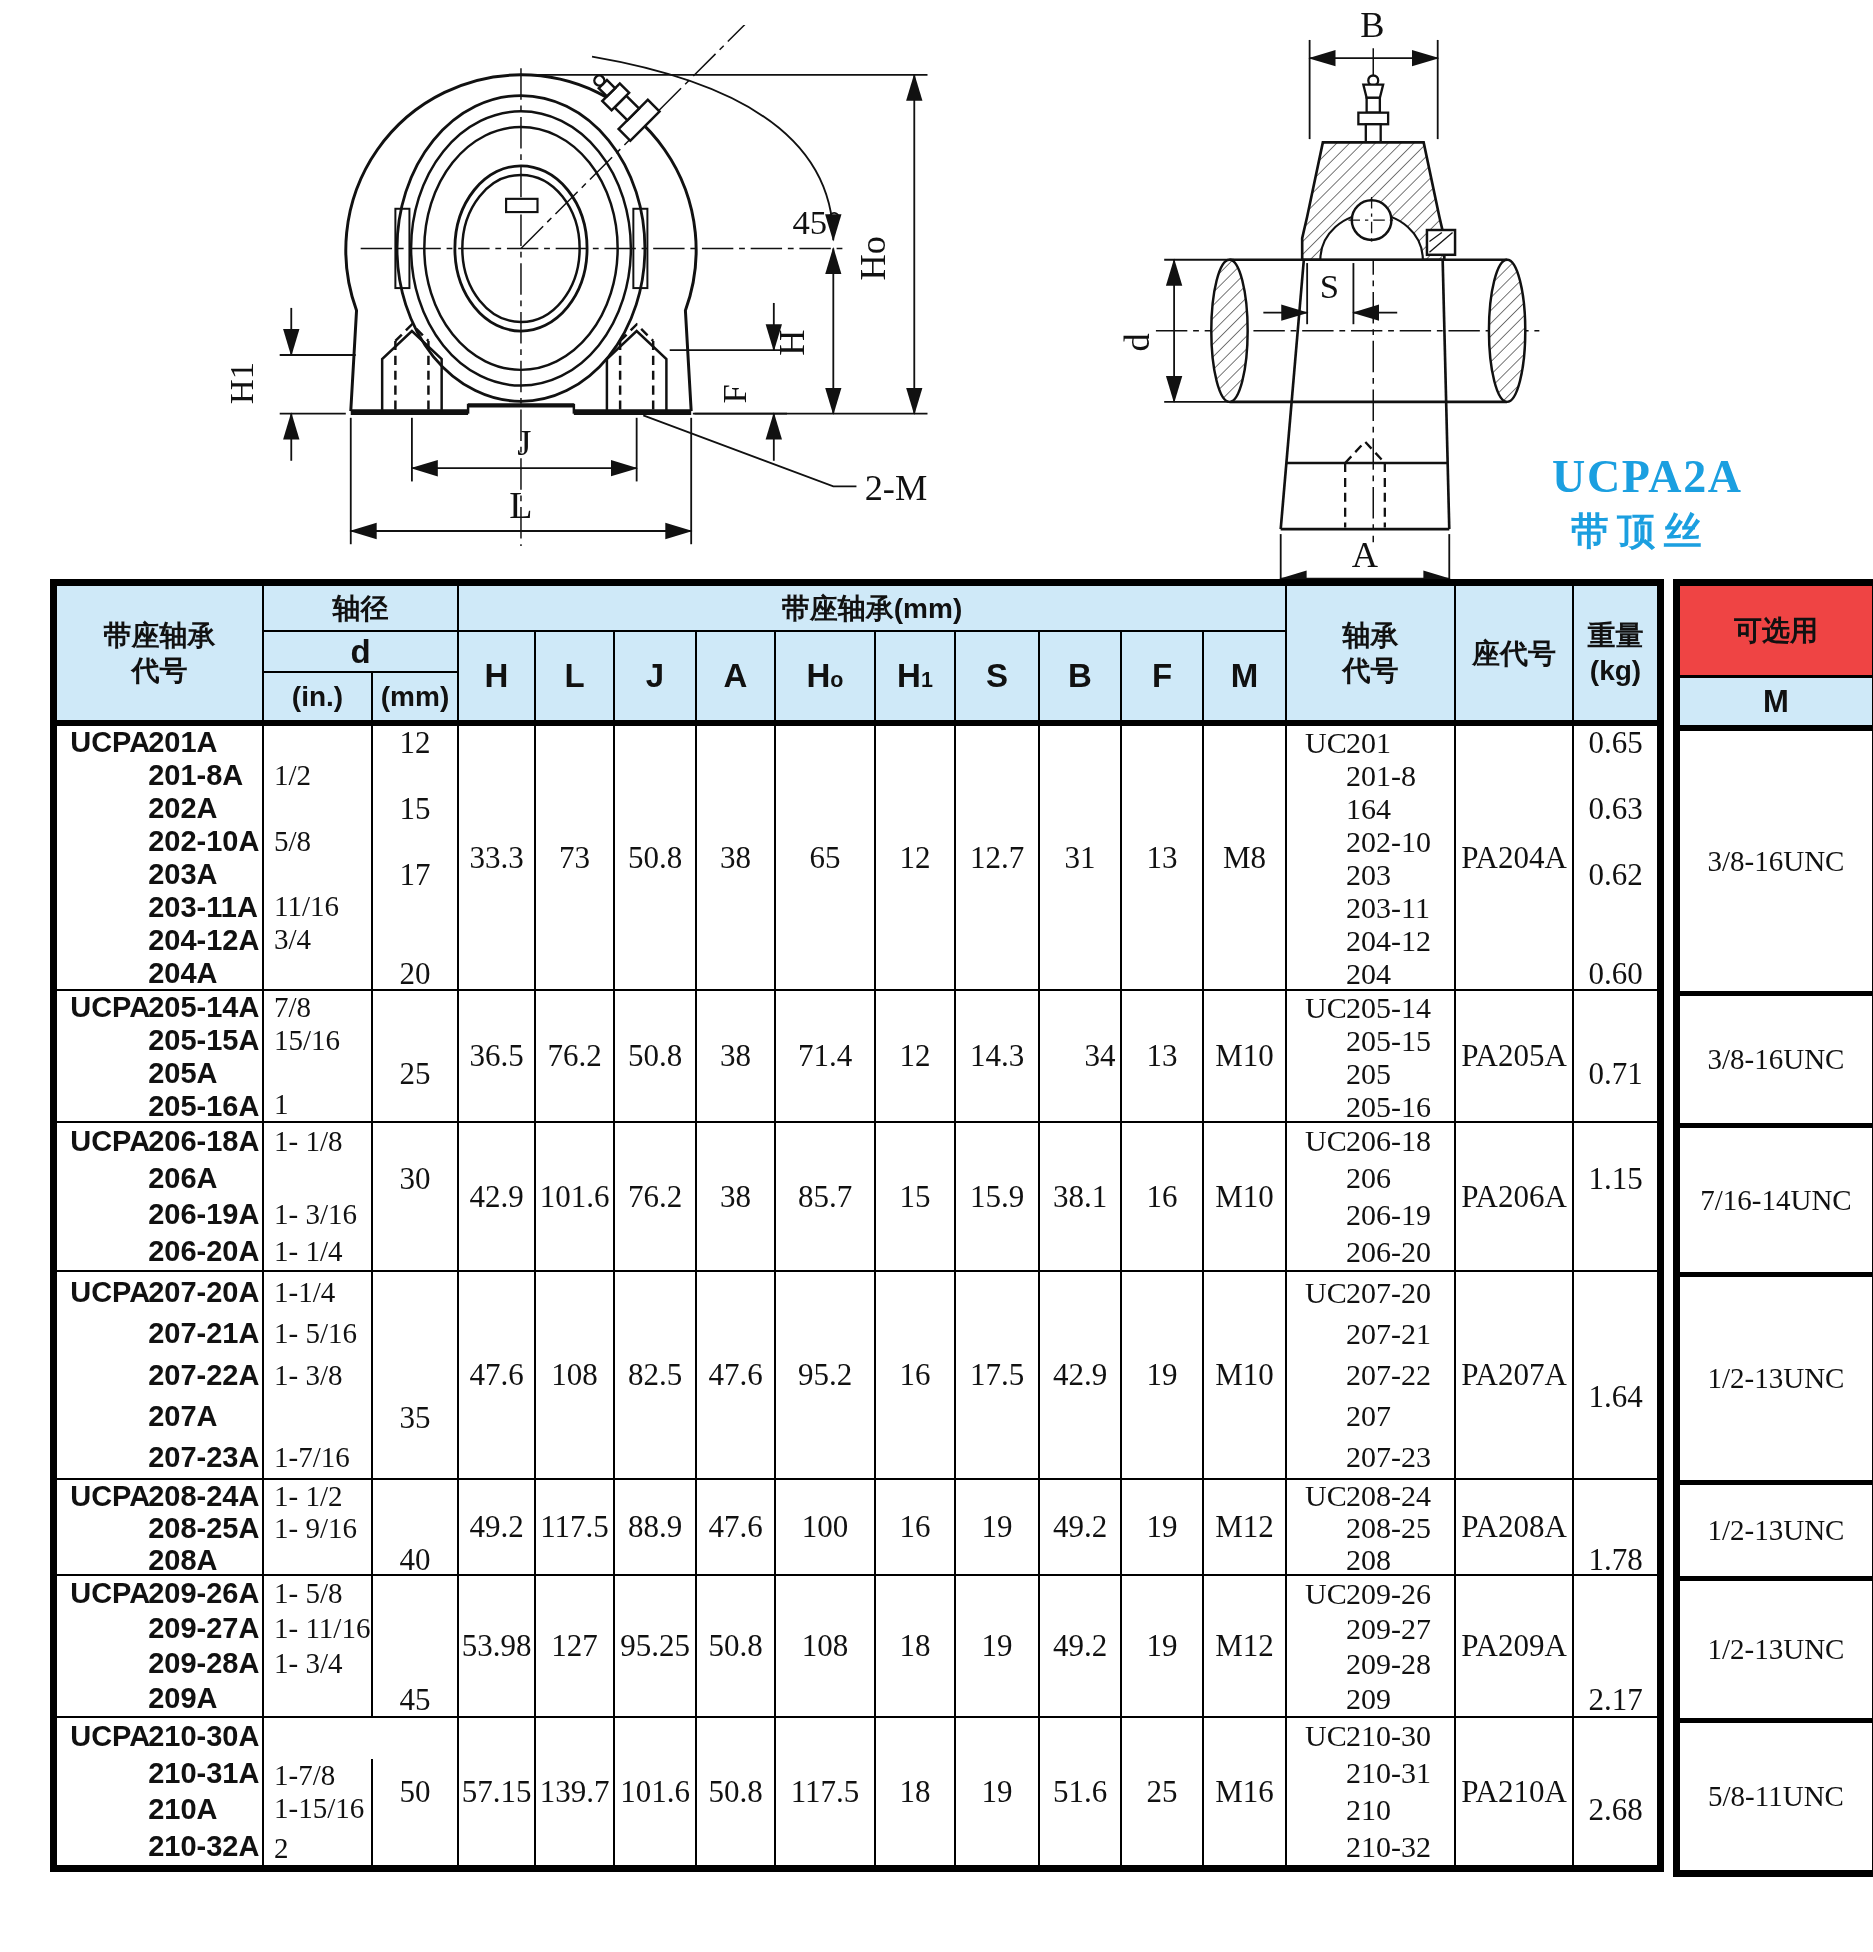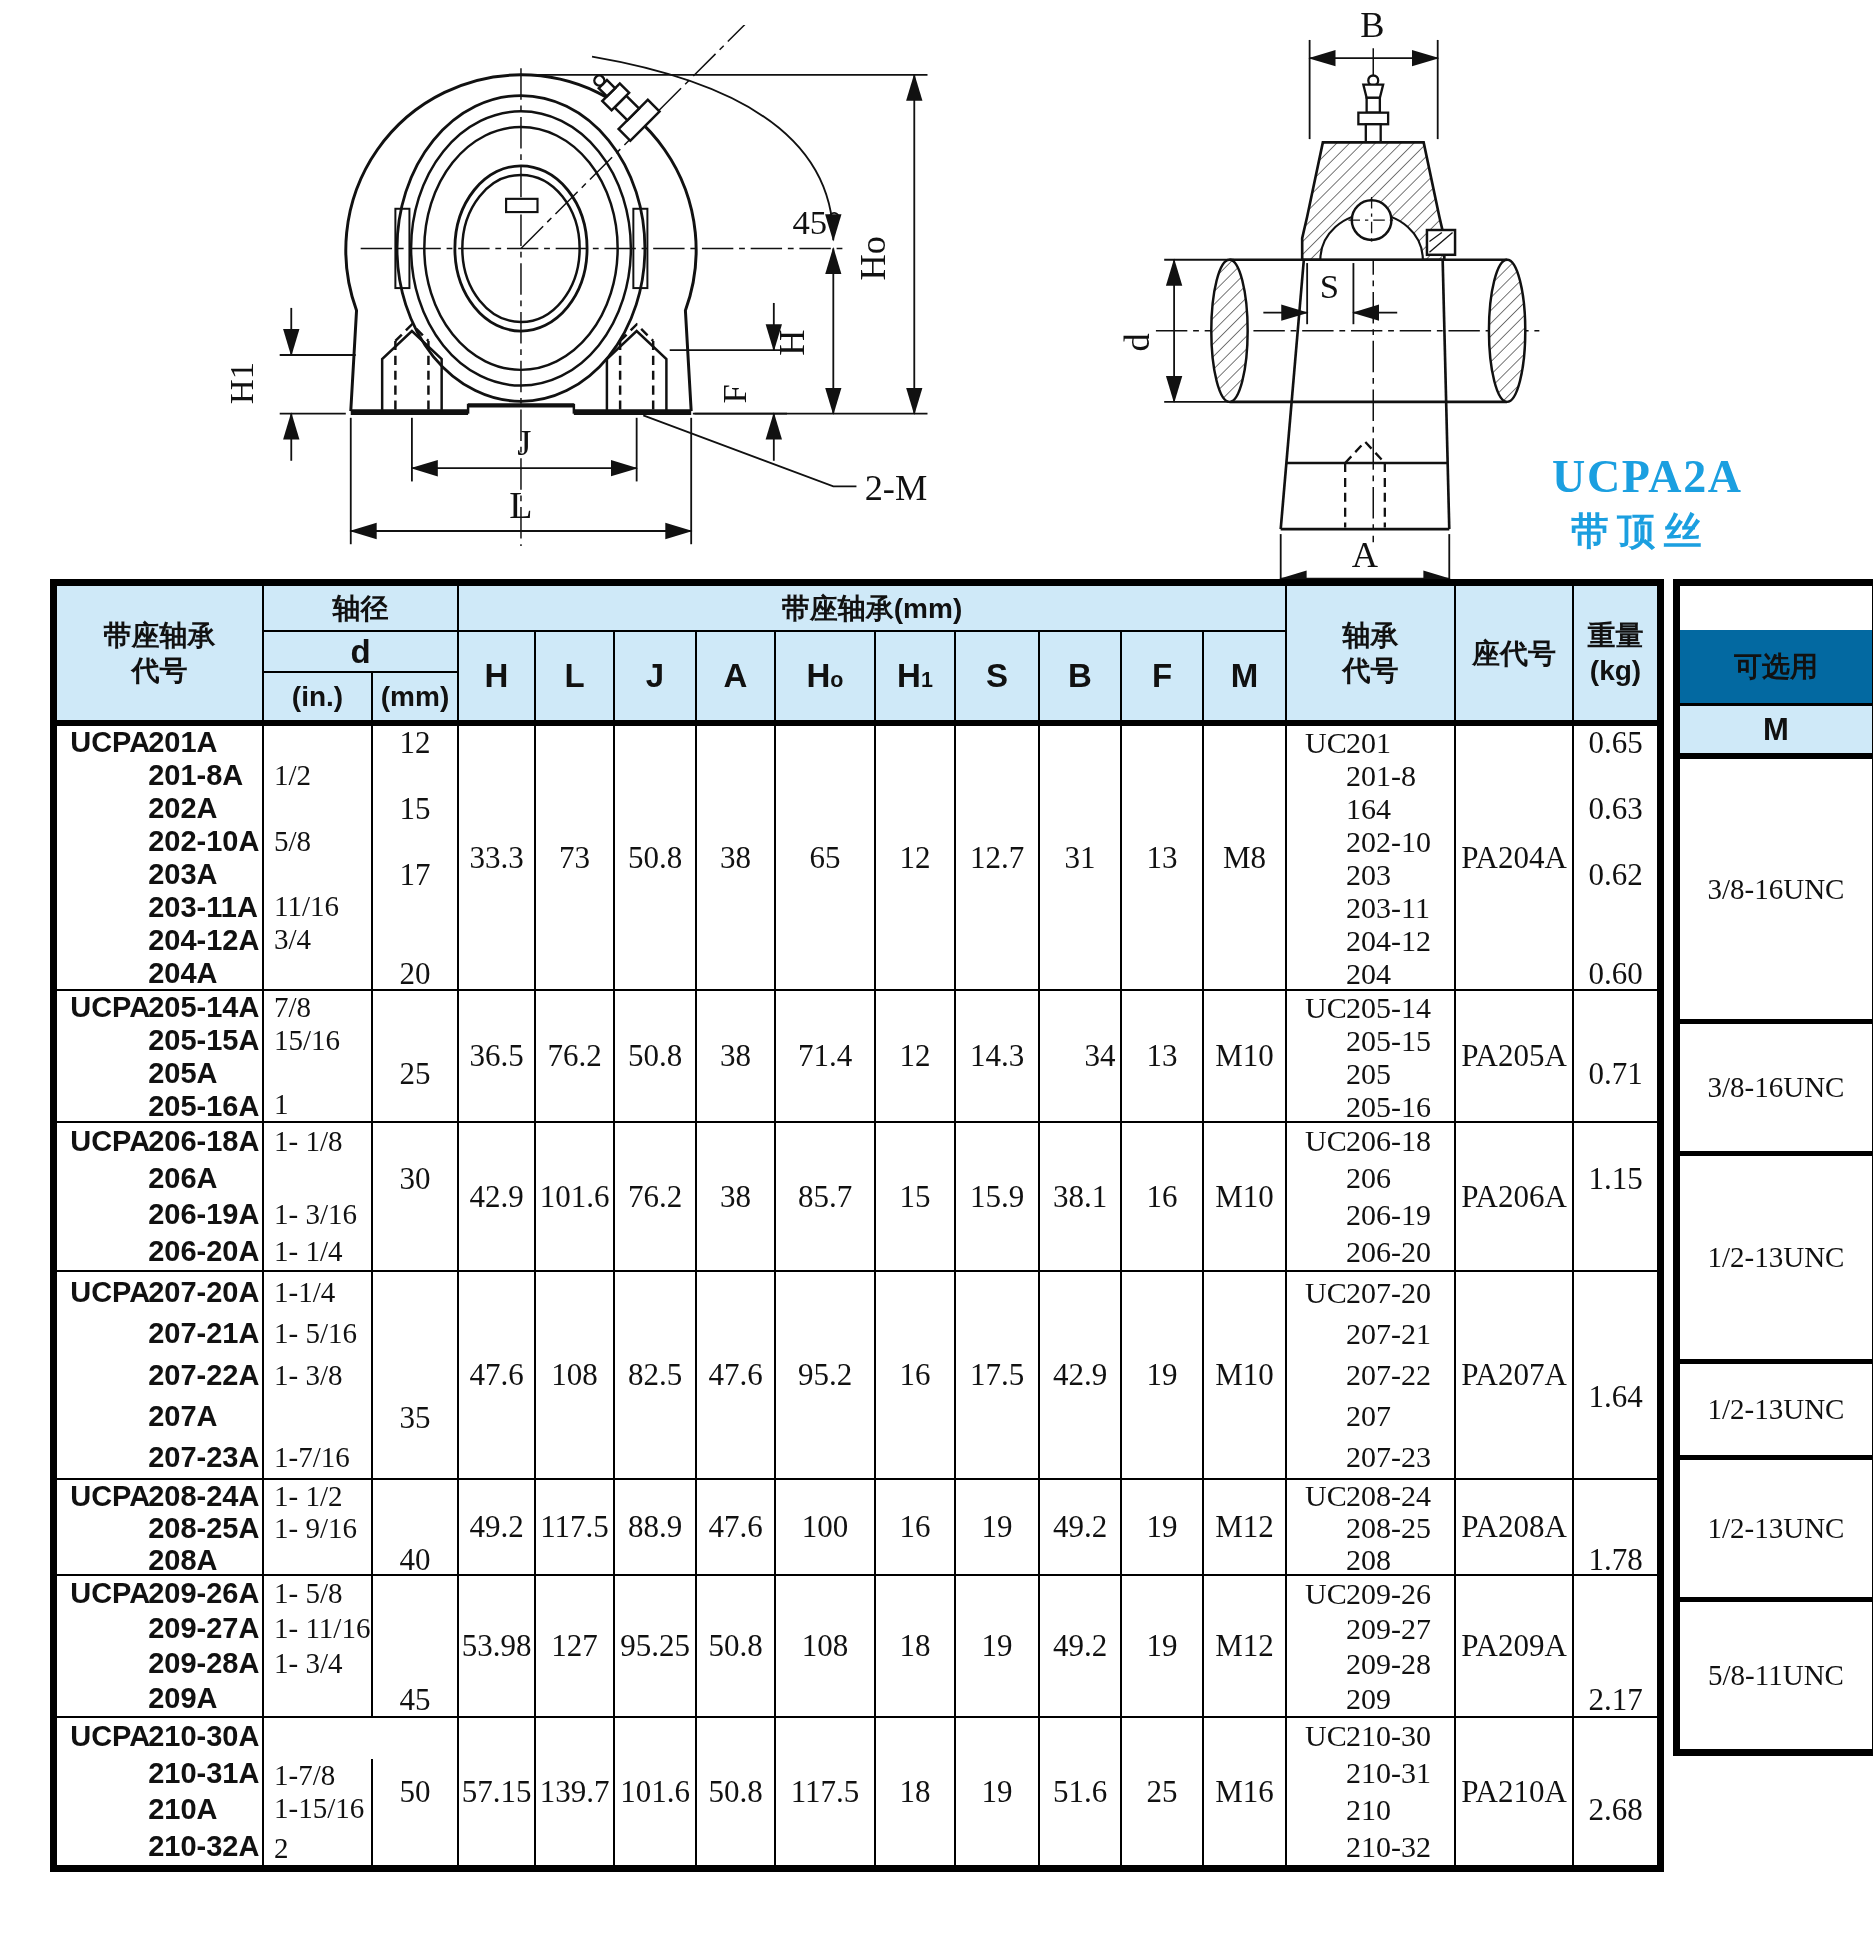--- a/index.html
+++ b/index.html
@@ -23,21 +23,21 @@
   .lines .ln{display:flex;align-items:center;}
   .code-ln{font-family:"Liberation Sans",sans-serif;font-weight:700;font-size:29px;padding-left:13.2px;}
   .code-ln .pref{display:inline-block;width:78px;}
   .brg-ln{font-family:"Liberation Serif",serif;font-size:30px;padding-left:18px;}
   .brg-ln .pref{display:inline-block;width:41px;}
   .din-ln{font-family:"Liberation Serif",serif;font-size:29px;padding-left:10px;}
   .posval{position:absolute;left:0;right:0;text-align:center;transform:translateY(-50%);
       font-family:"Liberation Serif",serif;font-size:31px;}
   #opt-table{position:absolute;left:1673px;top:579px;width:192px;border:7.4px solid #000;background:#fff;box-sizing:content-box;}
   #opt-table > div{box-sizing:border-box;display:flex;align-items:center;justify-content:center;}
-  .opt-h1{height:76px;background:#0369a1;font-weight:bold;font-size:28px;border-bottom:3.3px solid #000;margin-top:44px;}
+  .opt-h1{height:92px;background:#ef4444;font-weight:bold;font-size:28px;border-bottom:3.3px solid #000;}
   .opt-h2{height:53px;background:#cfe9f8;font-weight:bold;font-size:31px;border-bottom:6.6px solid #000;}
   .opt-v{font-family:"Liberation Serif",serif;font-size:29px;border-bottom:5px solid #000;}
   .opt-v.last{border-bottom:none;}
   
   .series{position:absolute;left:1552px;top:450px;width:177px;text-align:center;color:#1b9fe0;}
   .series .l1{font-family:"Liberation Serif",serif;font-weight:bold;font-size:46px;letter-spacing:1.7px;}
   .series .l2{font-family:"Liberation Sans",sans-serif;font-weight:bold;font-size:38px;letter-spacing:8.3px;margin-top:3.3px;}
 </style>
 </head>
 <body>
@@ -925,20 +925,23 @@
     </div>
     <div class="opt-h2">
       <span>M</span>
     </div>
     <div class="opt-v" style="height:265px">
       <span>3/8-16UNC</span>
     </div>
     <div class="opt-v" style="height:132px">
       <span>3/8-16UNC</span>
     </div>
+    <div class="opt-v" style="height:149px">
+      <span>7/16-14UNC</span>
+    </div>
     <div class="opt-v" style="height:208px">
       <span>1/2-13UNC</span>
     </div>
     <div class="opt-v" style="height:96px">
       <span>1/2-13UNC</span>
     </div>
     <div class="opt-v" style="height:142px">
       <span>1/2-13UNC</span>
     </div>
     <div class="opt-v last" style="height:147px">

